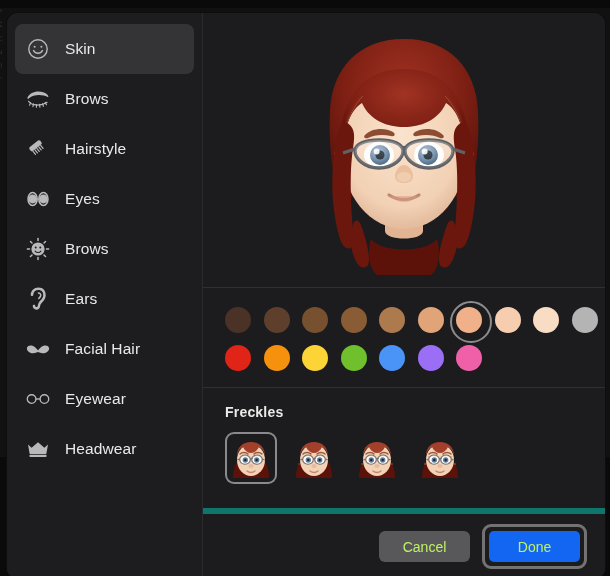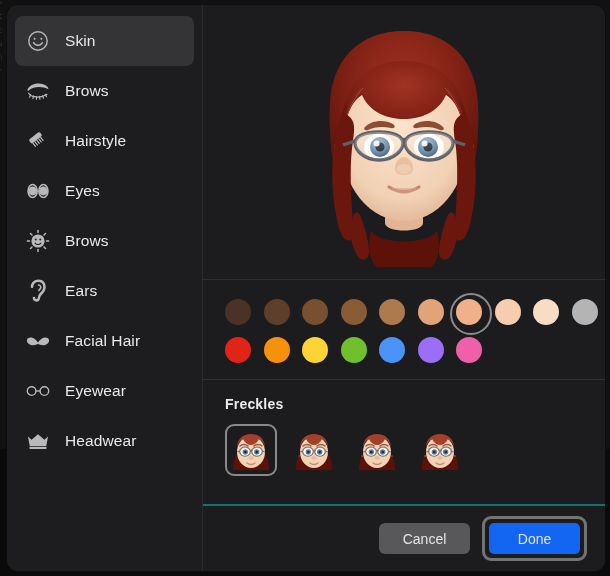--- a/index.html
+++ b/index.html
@@ -10,20 +10,21 @@
     background: #0a0a0a;
     font-family: "Liberation Sans", sans-serif;
     overflow: hidden;
   }
 
   #app {
     position: relative;
     width: 610px;
     height: 449px;
     background: #111111;
+    margin-top: 8px;
   }
 
   
   .bg-bleed {
     position: absolute;
     left: 0; top: 0;
     width: 10px; height: 576px;
     color: #2e2e2e;
     font-size: 8px;
     line-height: 22px;
@@ -126,21 +127,21 @@
     position: absolute;
     left: -6px; top: -6px;
     width: 38px; height: 38px;
     border-radius: 50%;
     border: 2px solid #8c8c8e;
   }
 
   .freckles-zone {
     flex: 0 0 126px;
     padding: 16px 0 0 22px;
-    border-bottom: 2px solid #0f766e;
+    border-bottom: 6px solid #0f766e;
   }
   .section-title {
     color: #eaeaea;
     font-size: 14px;
     font-weight: bold;
     margin-bottom: 12px;
     letter-spacing: .2px;
   }
   .thumb-row { display: flex; gap: 11px; }
   .thumb {
@@ -164,21 +165,21 @@
     background: #1c1c1e;
   }
 
   .btn {
     font-family: "Liberation Sans", sans-serif;
     font-size: 14px;
     border: none;
     border-radius: 6px;
     height: 31px;
     cursor: default;
-    color: #e5e5e5;
+    color: #bef264;
   }
   .btn-cancel {
     width: 91px;
     background: #58585b;
   }
   .btn-done-hl {
     padding: 4px;
     border: 3px solid #737373;
     border-radius: 9px;
     display: flex;

